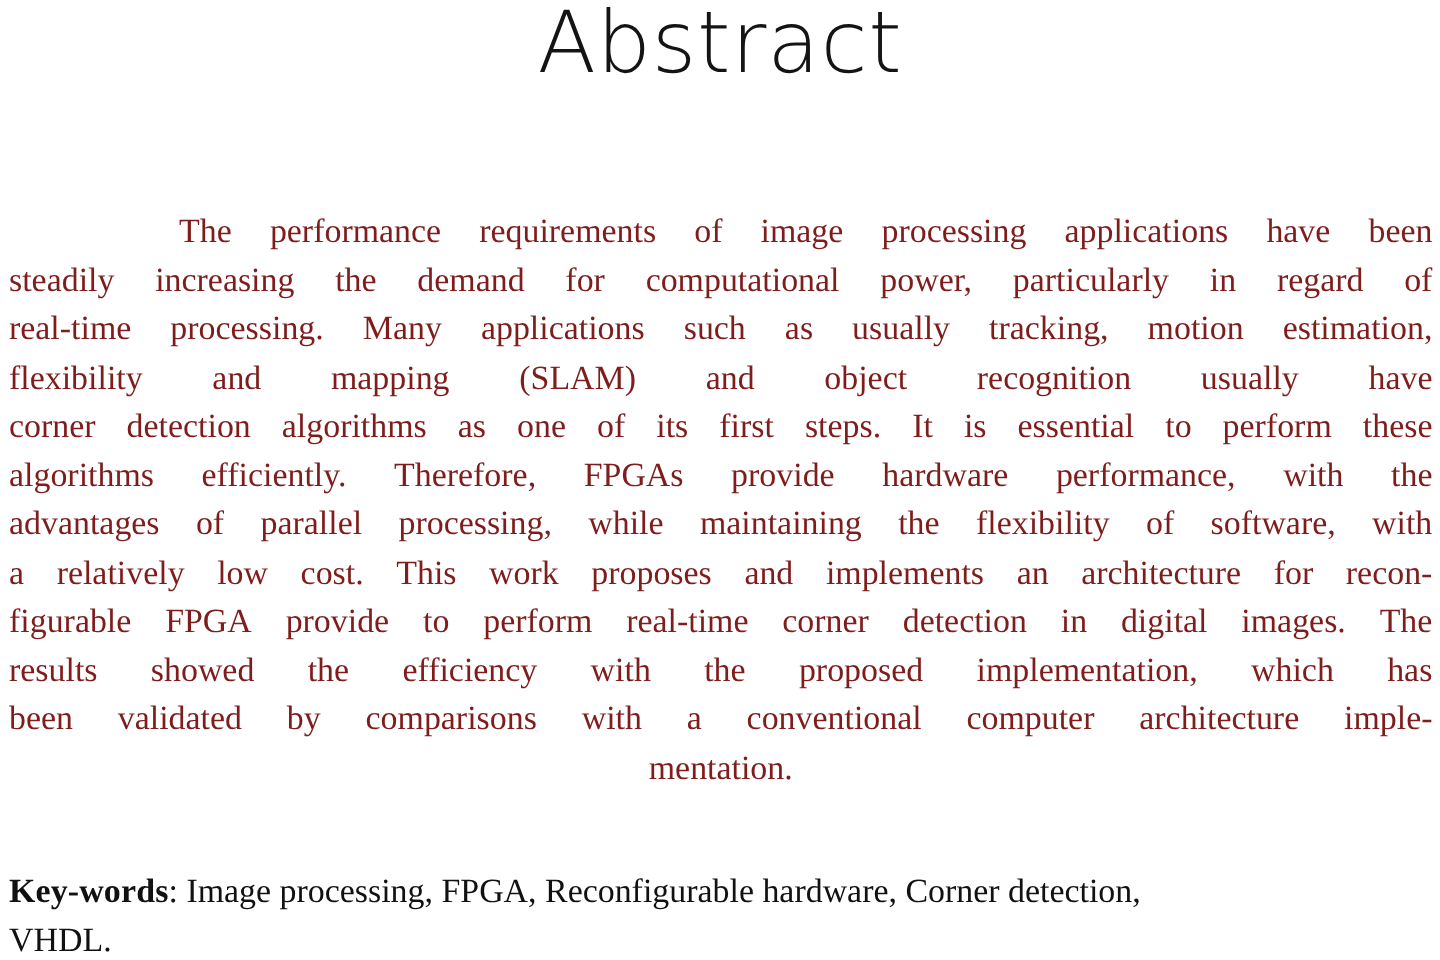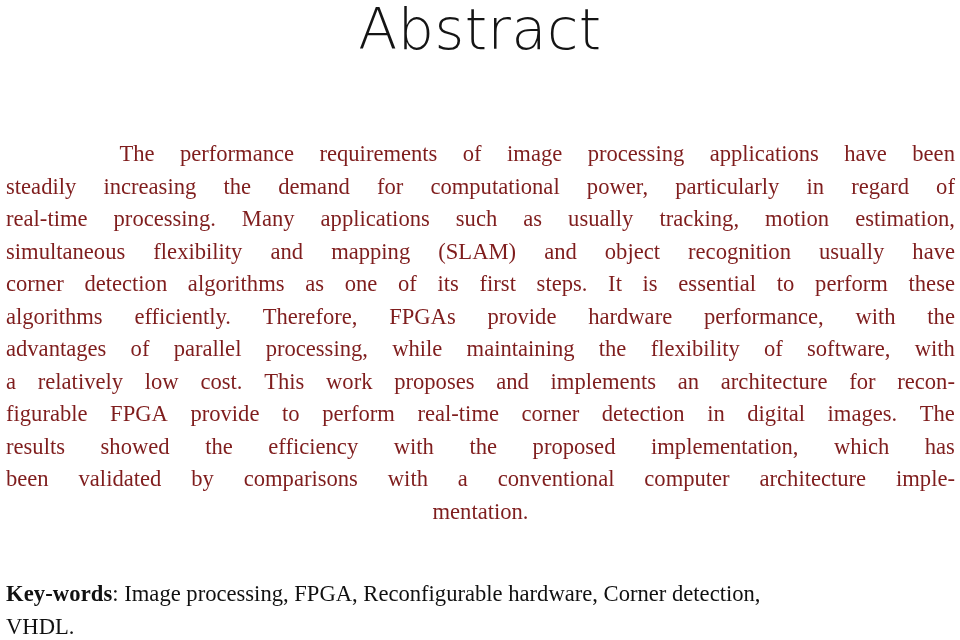--- a/index.html
+++ b/index.html
@@ -101,21 +101,21 @@
 <body>
 
 <div class="page">
 
   <div class="page-title">Abstract</div>
 
   <div class="abstract-body">
     <div class="tline just indent"><span class="lead-space"></span><span class="w">The</span><span class="w">performance</span><span class="w">requirements</span><span class="w">of</span><span class="w">image</span><span class="w">processing</span><span class="w">applications</span><span class="w">have</span><span class="w">been</span></div>
     <div class="tline just"><span class="w">steadily</span><span class="w">increasing</span><span class="w">the</span><span class="w">demand</span><span class="w">for</span><span class="w">computational</span><span class="w">power,</span><span class="w">particularly</span><span class="w">in</span><span class="w">regard</span><span class="w">of</span></div>
     <div class="tline just"><span class="w">real-time</span><span class="w">processing.</span><span class="w">Many</span><span class="w">applications</span><span class="w">such</span><span class="w">as</span><span class="w">usually</span><span class="w">tracking,</span><span class="w">motion</span><span class="w">estimation,</span></div>
-    <div class="tline just"><span class="w">simultaneous</span><span class="w">flexibility</span><span class="w">and</span><span class="w">mapping</span><span class="w">(SLAM)</span><span class="w">and</span><span class="w">object</span><span class="w">recognition</span><span class="w">usually</span><span class="w">have</span></div>
+    <div class="tline just"><span class="w">flexibility</span><span class="w">and</span><span class="w">mapping</span><span class="w">(SLAM)</span><span class="w">and</span><span class="w">object</span><span class="w">recognition</span><span class="w">usually</span><span class="w">have</span></div>
     <div class="tline just"><span class="w">corner</span><span class="w">detection</span><span class="w">algorithms</span><span class="w">as</span><span class="w">one</span><span class="w">of</span><span class="w">its</span><span class="w">first</span><span class="w">steps.</span><span class="w">It</span><span class="w">is</span><span class="w">essential</span><span class="w">to</span><span class="w">perform</span><span class="w">these</span></div>
     <div class="tline just"><span class="w">algorithms</span><span class="w">efficiently.</span><span class="w">Therefore,</span><span class="w">FPGAs</span><span class="w">provide</span><span class="w">hardware</span><span class="w">performance,</span><span class="w">with</span><span class="w">the</span></div>
     <div class="tline just"><span class="w">advantages</span><span class="w">of</span><span class="w">parallel</span><span class="w">processing,</span><span class="w">while</span><span class="w">maintaining</span><span class="w">the</span><span class="w">flexibility</span><span class="w">of</span><span class="w">software,</span><span class="w">with</span></div>
     <div class="tline just"><span class="w">a</span><span class="w">relatively</span><span class="w">low</span><span class="w">cost.</span><span class="w">This</span><span class="w">work</span><span class="w">proposes</span><span class="w">and</span><span class="w">implements</span><span class="w">an</span><span class="w">architecture</span><span class="w">for</span><span class="w">recon-</span></div>
     <div class="tline just"><span class="w">figurable</span><span class="w">FPGA</span><span class="w">provide</span><span class="w">to</span><span class="w">perform</span><span class="w">real-time</span><span class="w">corner</span><span class="w">detection</span><span class="w">in</span><span class="w">digital</span><span class="w">images.</span><span class="w">The</span></div>
     <div class="tline just"><span class="w">results</span><span class="w">showed</span><span class="w">the</span><span class="w">efficiency</span><span class="w">with</span><span class="w">the</span><span class="w">proposed</span><span class="w">implementation,</span><span class="w">which</span><span class="w">has</span></div>
     <div class="tline just"><span class="w">been</span><span class="w">validated</span><span class="w">by</span><span class="w">comparisons</span><span class="w">with</span><span class="w">a</span><span class="w">conventional</span><span class="w">computer</span><span class="w">architecture</span><span class="w">imple-</span></div>
     <div class="tline last"><span class="w">mentation.</span></div>
   </div>
 

